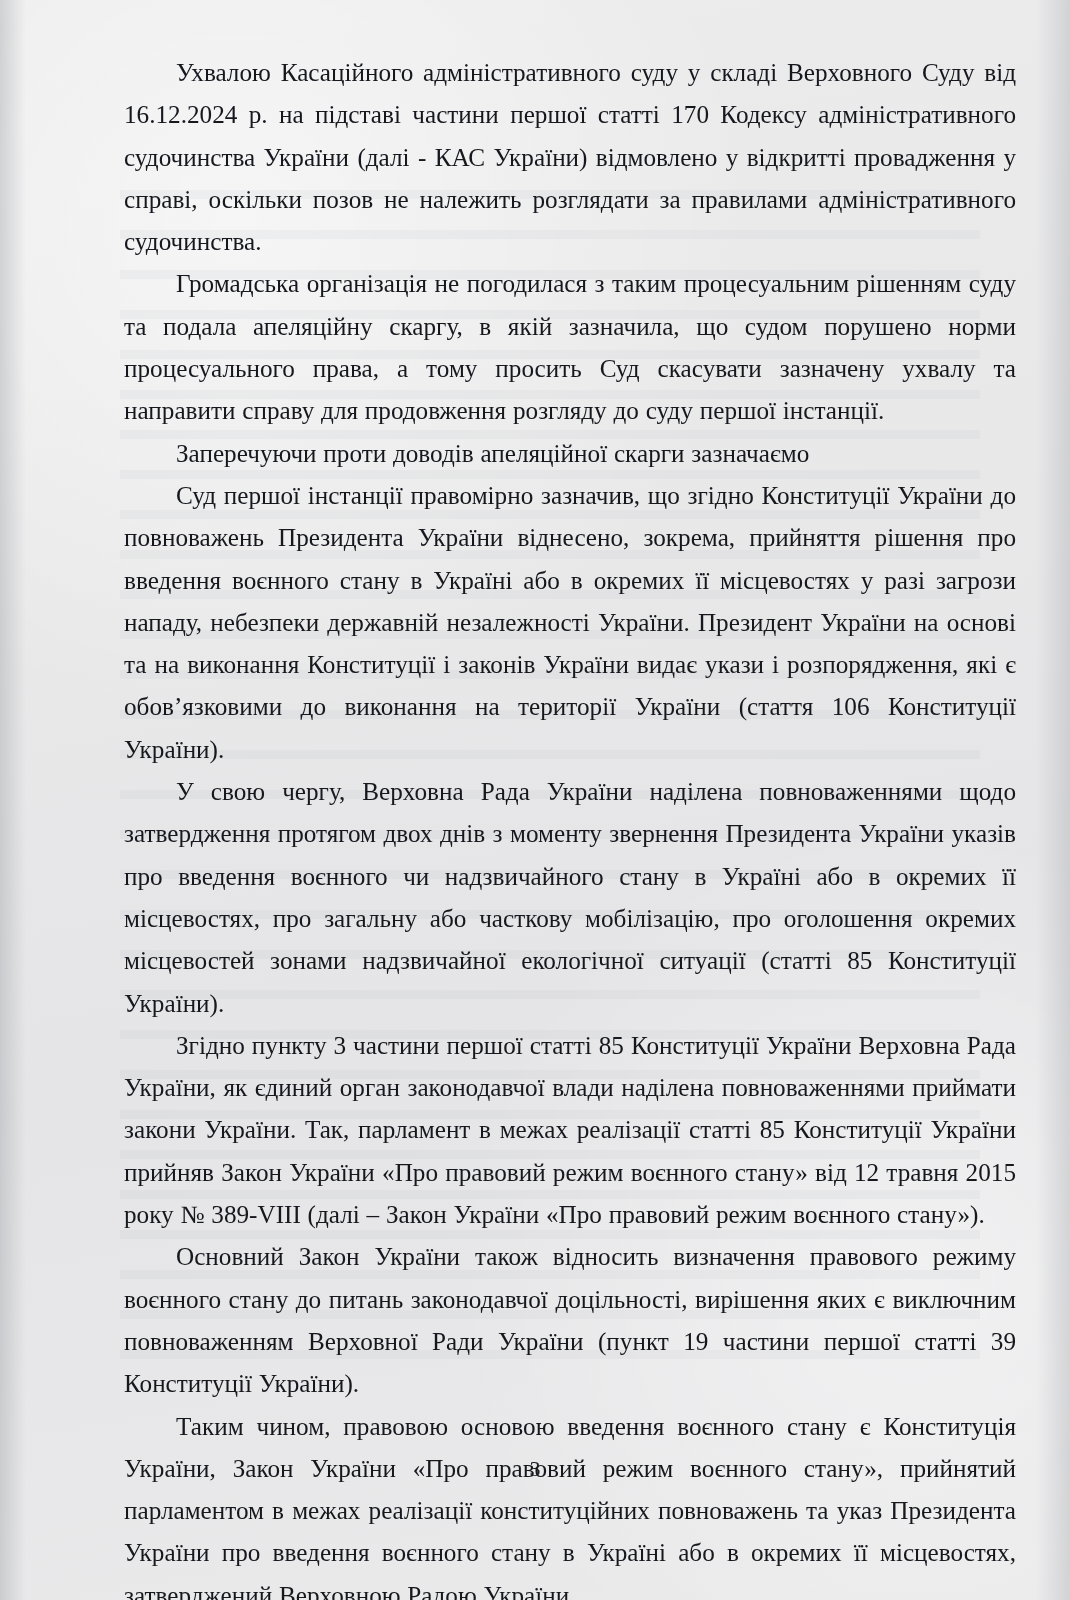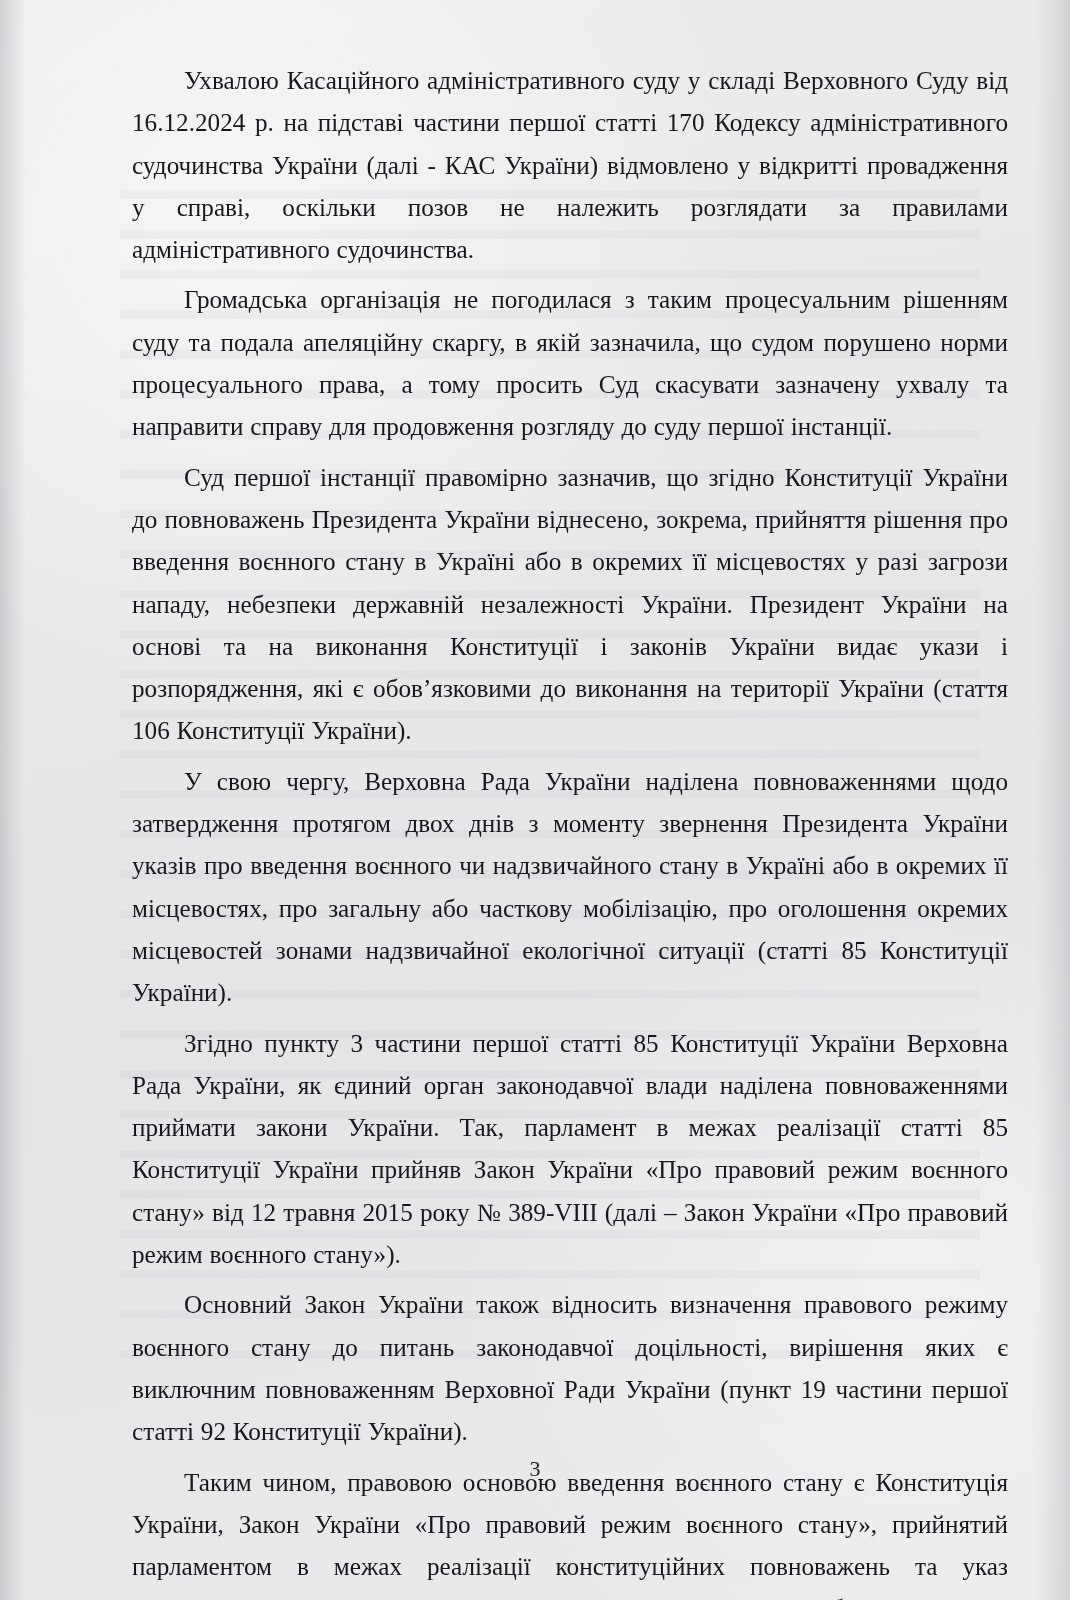--- a/index.html
+++ b/index.html
@@ -59,21 +59,21 @@
   }
 
   .content {
     position: absolute;
     left: 124px;
     top: 52px;
     width: 892px;
   }
 
   p.para {
-    margin: 8px;
+    margin: 0;
     text-indent: 52px;
     text-align: justify;
     font-size: 25.2px;
     line-height: 42.3px;
     letter-spacing: 0.0px;
     word-spacing: 0.5px;
     color: #16181e;
   }
 
   .page-number {
@@ -90,22 +90,23 @@
 </head>
 <body>
 
 <div class="page">
   <div class="scan-edge"></div>
   <div class="scan-edge-right"></div>
 
   <div class="content">
     <p class="para">Ухвалою Касаційного адміністративного суду у складі Верховного Суду від 16.12.2024 р. на підставі частини першої статті 170 Кодексу адміністративного судочинства України (далі - КАС України) відмовлено у відкритті провадження у справі, оскільки позов не належить розглядати за правилами адміністративного судочинства.</p>
     <p class="para">Громадська організація не погодилася з таким процесуальним рішенням суду та подала апеляційну скаргу, в якій зазначила, що судом порушено норми процесуального права, а тому просить Суд скасувати зазначену ухвалу та направити справу для продовження розгляду до суду першої інстанції.</p>
+    <p class="para">Заперечуючи проти доводів апеляційної скарги зазначаємо</p>
     <p class="para">Суд першої інстанції правомірно зазначив, що згідно Конституції України до повноважень Президента України віднесено, зокрема, прийняття рішення про введення воєнного стану в Україні або в окремих її місцевостях у разі загрози нападу, небезпеки державній незалежності України. Президент України на основі та на виконання Конституції і законів України видає укази і розпорядження, які є обов’язковими до виконання на території України (стаття 106 Конституції України).</p>
     <p class="para">У свою чергу, Верховна Рада України наділена повноваженнями щодо затвердження протягом двох днів з моменту звернення Президента України указів про введення воєнного чи надзвичайного стану в Україні або в окремих її місцевостях, про загальну або часткову мобілізацію, про оголошення окремих місцевостей зонами надзвичайної екологічної ситуації (статті 85 Конституції України).</p>
     <p class="para">Згідно пункту 3 частини першої статті 85 Конституції України Верховна Рада України, як єдиний орган законодавчої влади наділена повноваженнями приймати закони України. Так, парламент в межах реалізації статті 85 Конституції України прийняв Закон України «Про правовий режим воєнного стану» від 12 травня 2015 року № 389-VIII (далі – Закон України «Про правовий режим воєнного стану»).</p>
-    <p class="para">Основний Закон України також відносить визначення правового режиму воєнного стану до питань законодавчої доцільності, вирішення яких є виключним повноваженням Верховної Ради України (пункт 19 частини першої статті 92 Конституції України).</p>
+    <p class="para">Основний Закон України також відносить визначення правового режиму воєнного стану до питань законодавчої доцільності, вирішення яких є виключним повноваженням Верховної Ради України (пункт 19 частини першої статті 39 Конституції України).</p>
     <p class="para">Таким чином, правовою основою введення воєнного стану є Конституція України, Закон України «Про правовий режим воєнного стану», прийнятий парламентом в межах реалізації конституційних повноважень та указ Президента України про введення воєнного стану в Україні або в окремих її місцевостях, затверджений Верховною Радою України.</p>
 
   </div>
 
   <div class="page-number">3</div>
 </div>
 
 </body></html>

